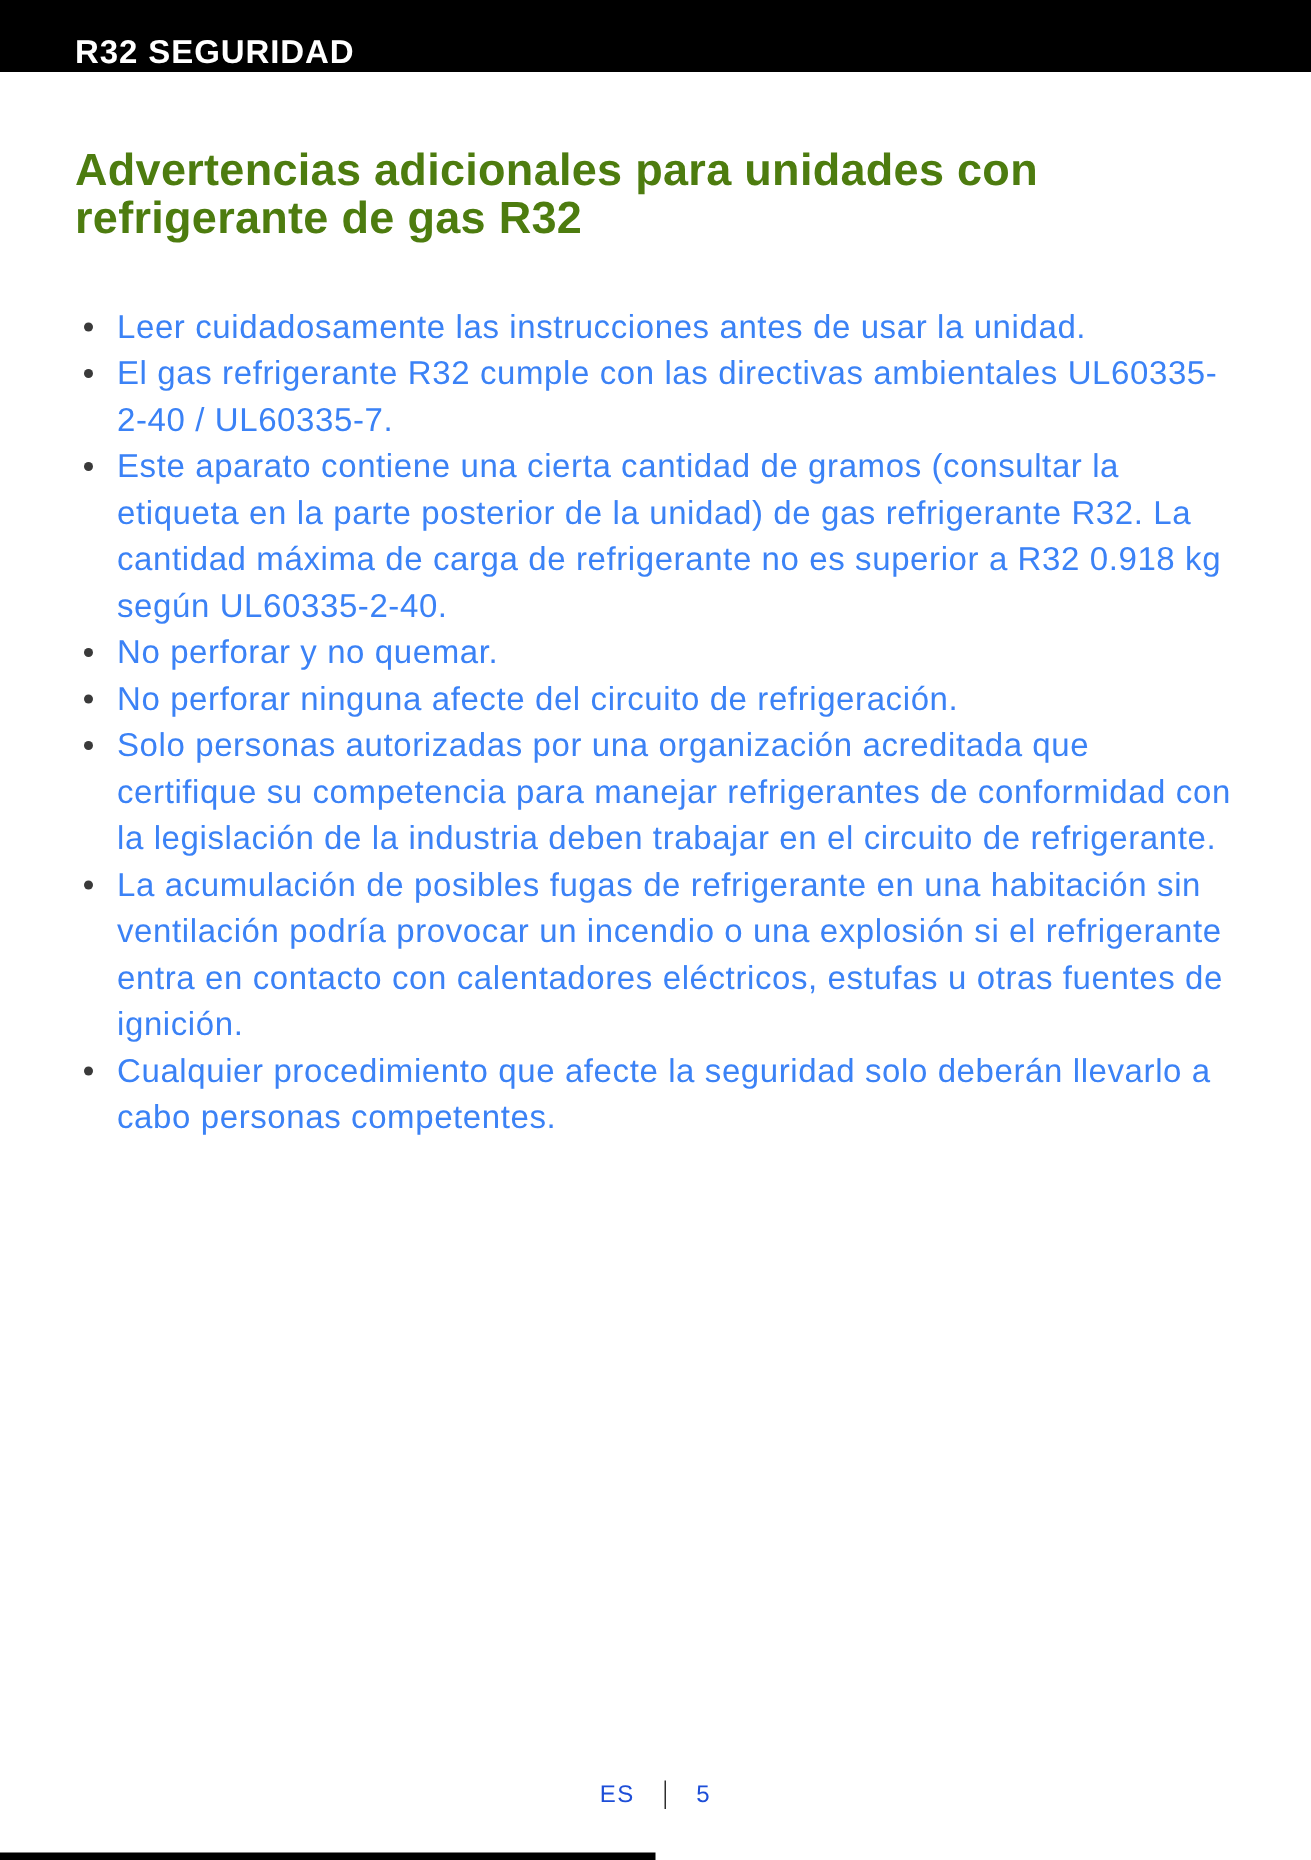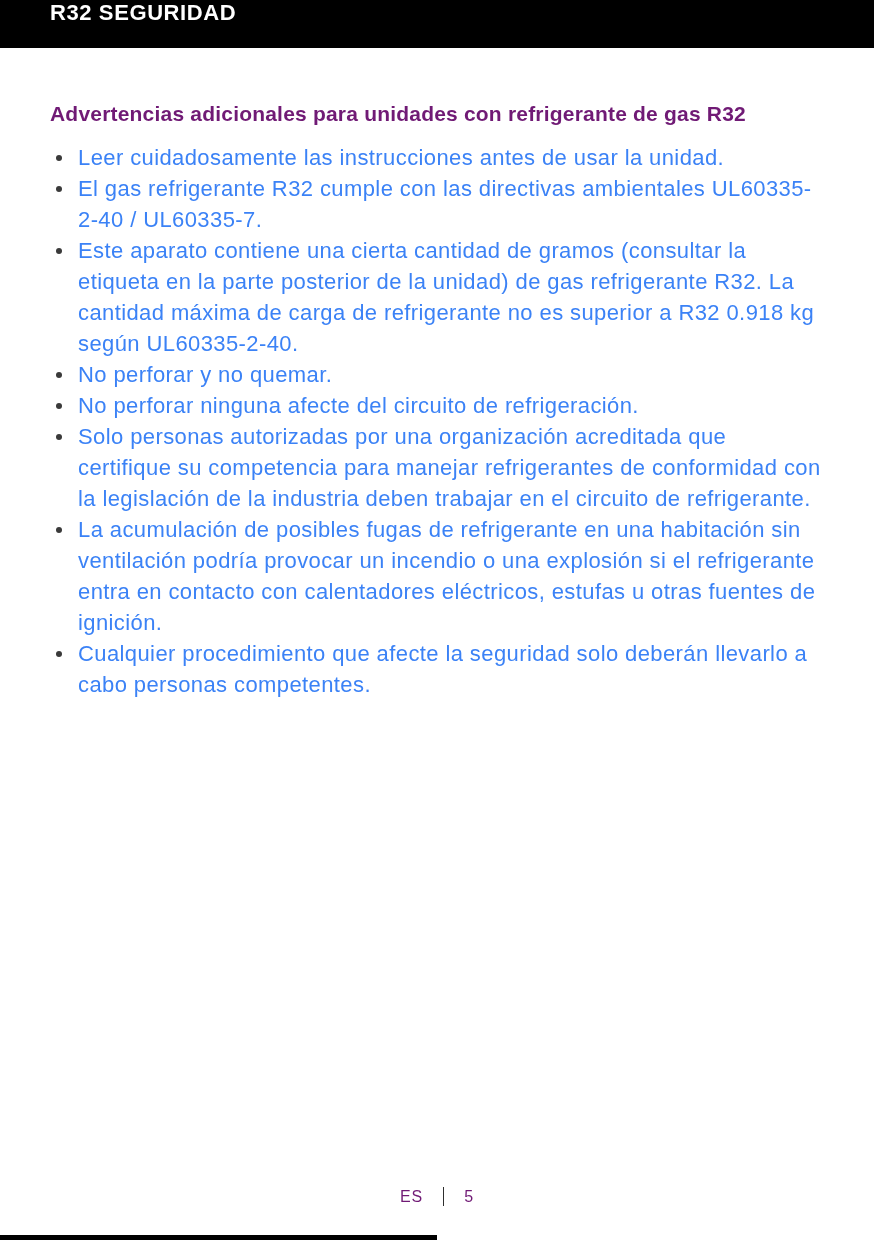--- a/index.html
+++ b/index.html
@@ -12,42 +12,42 @@
     height: 1240px;
     margin: 0 auto;
     background: #ffffff;
     overflow: hidden;
   }
 
   .topbar {
     height: 48px;
     background: #000000;
     display: flex;
-    align-items: flex-start;
+    align-items: flex-end;
     padding: 0 50px;
   }
   .topbar .title {
     color: #ffffff;
     font-weight: 700;
     font-size: 22px;
     letter-spacing: 0.6px;
   }
 
   .content {
     padding: 50px 50px 0 50px;
   }
 
   h1.heading {
-    font-size: 21px;
+    font-size: 30px;
     line-height: 32px;
     font-weight: 700;
-    color: #701a75;
+    color: #4d7c0f;
     letter-spacing: 0.2px;
     max-width: 750px;
-    margin-bottom: 12px;
+    margin-bottom: 40px;
   }
 
   ul.warnings {
     list-style: none;
   }
   ul.warnings li {
     display: flex;
     align-items: flex-start;
     font-size: 22px;
     line-height: 31px;
@@ -74,21 +74,21 @@
   footer.pagefoot {
     position: absolute;
     left: 0;
     right: 0;
     bottom: 34px;
     display: flex;
     justify-content: center;
     align-items: center;
     gap: 20px;
     font-size: 16px;
-    color: #701a75;
+    color: #1d4ed8;
     letter-spacing: 1px;
   }
   footer.pagefoot .sep {
     width: 1px;
     height: 19px;
     background: #2e2e2e;
   }
 
   .bottom-bar {
     position: absolute;

